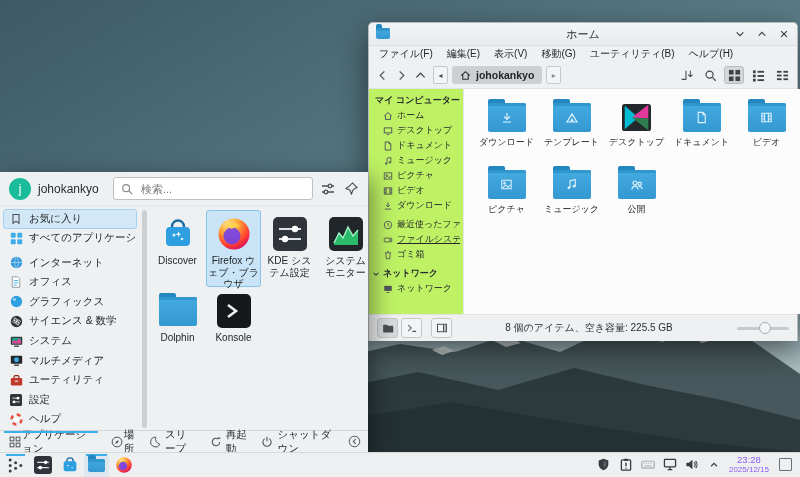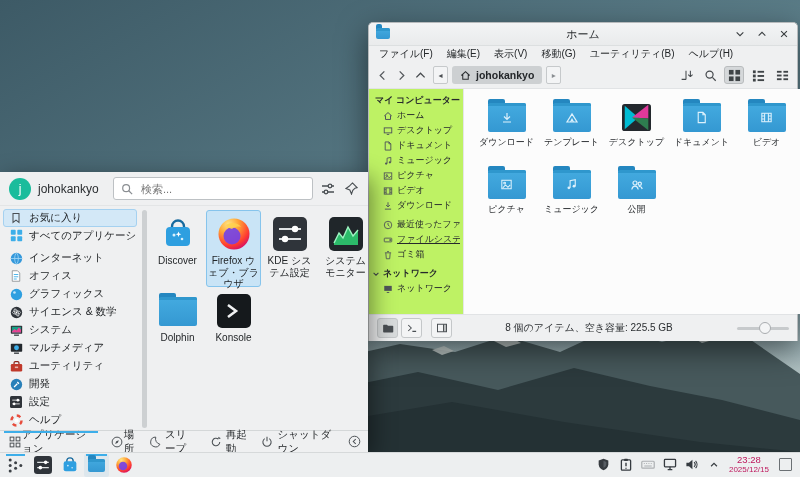--- a/index.html
+++ b/index.html
@@ -92,21 +92,21 @@
                      background:#f4f5f6;border:1px solid #a9acaf;box-sizing:border-box;}
   
   .taskbar{position:absolute;left:0;bottom:0;width:800px;height:25px;background:#edeff0;border-top:1px solid #d6d9da;
            display:flex;align-items:center;z-index:6;padding:0 3px;box-sizing:border-box;gap:2px;}
   .tbtn{width:25px;height:23px;display:flex;align-items:center;justify-content:center;position:relative;}
   .tbtn.launcher-open::before{content:"";position:absolute;top:0;left:3px;right:3px;height:2px;background:#3daee9;}
   .tbtn.task-active{background:#dde7ed;border-radius:2px;}
   .tbtn.task-active::before{content:"";position:absolute;top:0;left:2px;right:2px;height:2px;background:#3daee9;}
   .tray{margin-left:auto;display:flex;align-items:center;gap:8px;padding-right:5px;}
   .tray .ticn{width:14px;height:14px;display:flex;align-items:center;justify-content:center;}
-  .clock{text-align:center;line-height:1.1;color:#be185d;}
+  .clock{text-align:center;line-height:1.1;color:#8b5cf6;}
   .clock .t{font-size:9.5px;}
   .clock .d{font-size:8px;}
   .sdesk{width:11px;height:11px;border:1px solid #6b7074;border-radius:1px;margin-left:2px;}
 </style>
 </head>
 <body>
 
 <div class="wallpaper">
   <svg width="800" height="477" viewBox="0 0 800 477" preserveAspectRatio="none">
     <defs>
@@ -245,29 +245,20 @@
             <svg width="13" height="13" viewBox="0 0 16 16">
               <rect x="1" y="5" width="14" height="9" rx="1.5" fill="#c0392b"></rect>
               <path d="M5 5V3.5A1.5 1.5 0 0 1 6.5 2h3A1.5 1.5 0 0 1 11 3.5V5" fill="none" stroke="#8e2418" stroke-width="1.5"></path>
               <rect x="6" y="8" width="4" height="2" fill="#e5b4ad"></rect>
             </svg>
           </span>
         <span>ユーティリティ</span>
       </div>
       <div class="ko-item">
         <span class="cicon">
-            <svg width="13" height="13" viewBox="0 0 16 16">
-              <circle cx="8" cy="8" r="7" fill="#2980b9"></circle>
-              <path d="M5 11l4-4M9 5l2 2" stroke="#fff" stroke-width="1.6"></path>
-            </svg>
-          </span>
-        <span>開発</span>
-      </div>
-      <div class="ko-item">
-        <span class="cicon">
             <svg width="12" height="12" viewBox="0 0 16 16">
               <rect width="16" height="16" rx="2" fill="#2f343a"></rect>
               <path d="M3 5.5h10M3 10.5h10" stroke="#e8eaec" stroke-width="1.2"></path>
               <circle cx="10.5" cy="5.5" r="1.7" fill="#fff"></circle>
               <circle cx="5.5" cy="10.5" r="1.7" fill="#fff"></circle>
             </svg>
           </span>
         <span>設定</span>
       </div>
       <div class="ko-item">

